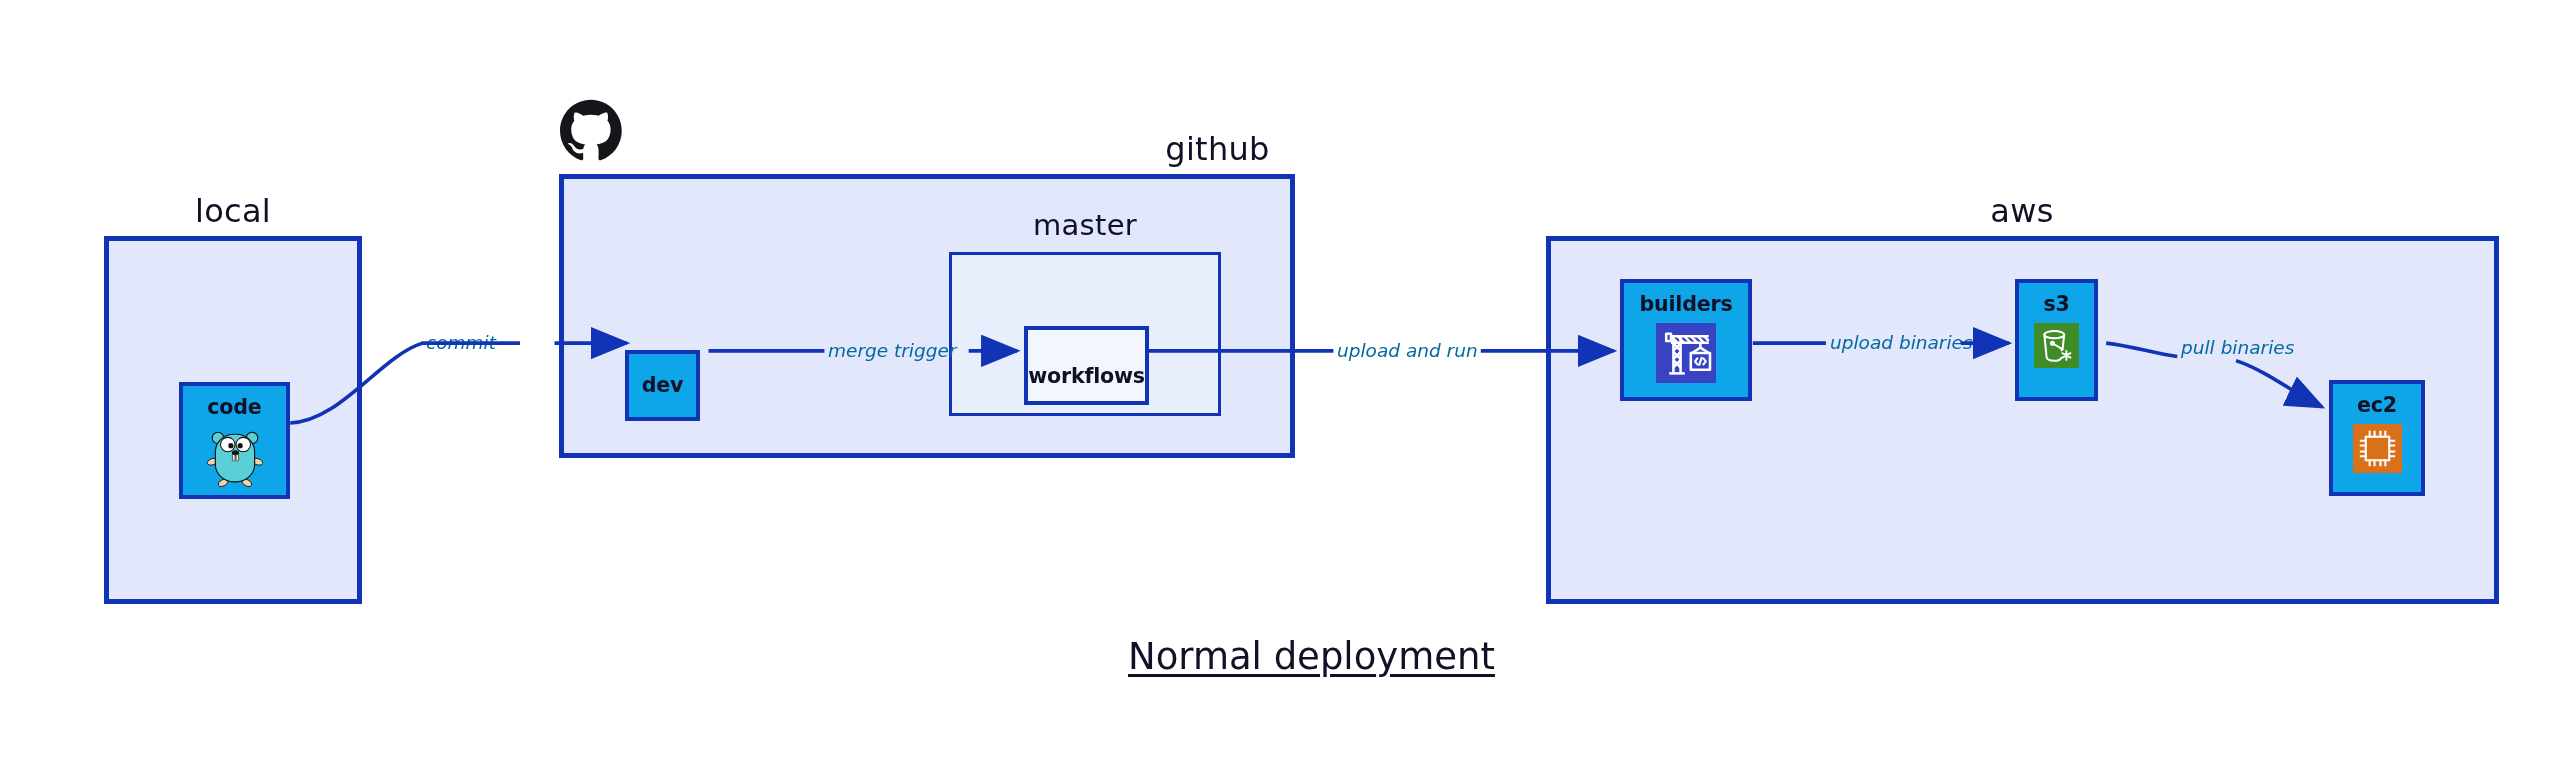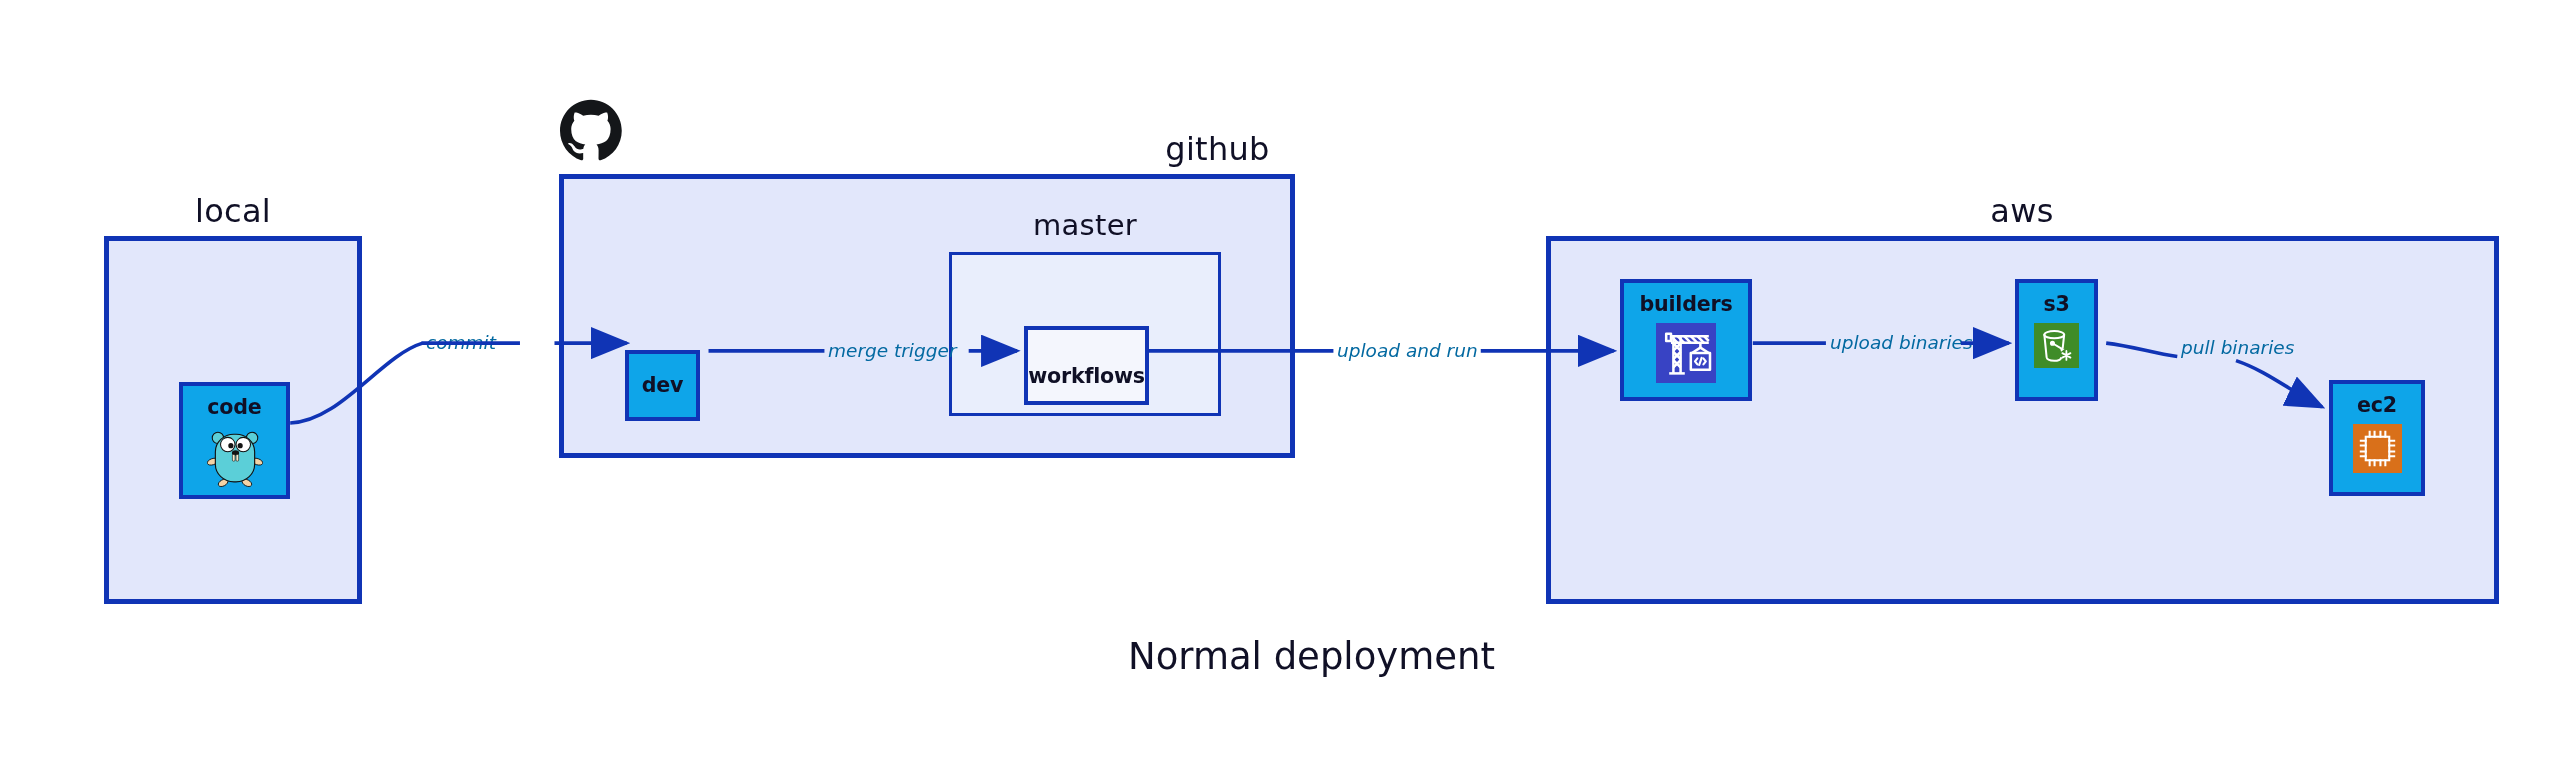--- a/index.html
+++ b/index.html
@@ -72,20 +72,21 @@
     font-family:"DejaVu Sans", sans-serif;
     text-align:center;
   }
 
   
   .doc-title{
     position:absolute;
     color:#101026;
     font-size:37px;
     font-weight:400;
+    text-decoration:underline;
     text-underline-offset:5.2px;
     white-space:nowrap;
     font-family:"DejaVu Sans", sans-serif;
   }
 
   svg.overlay{
     position:absolute;left:0;top:0;
     width:2604px;height:781px;
     pointer-events:none;
   }

